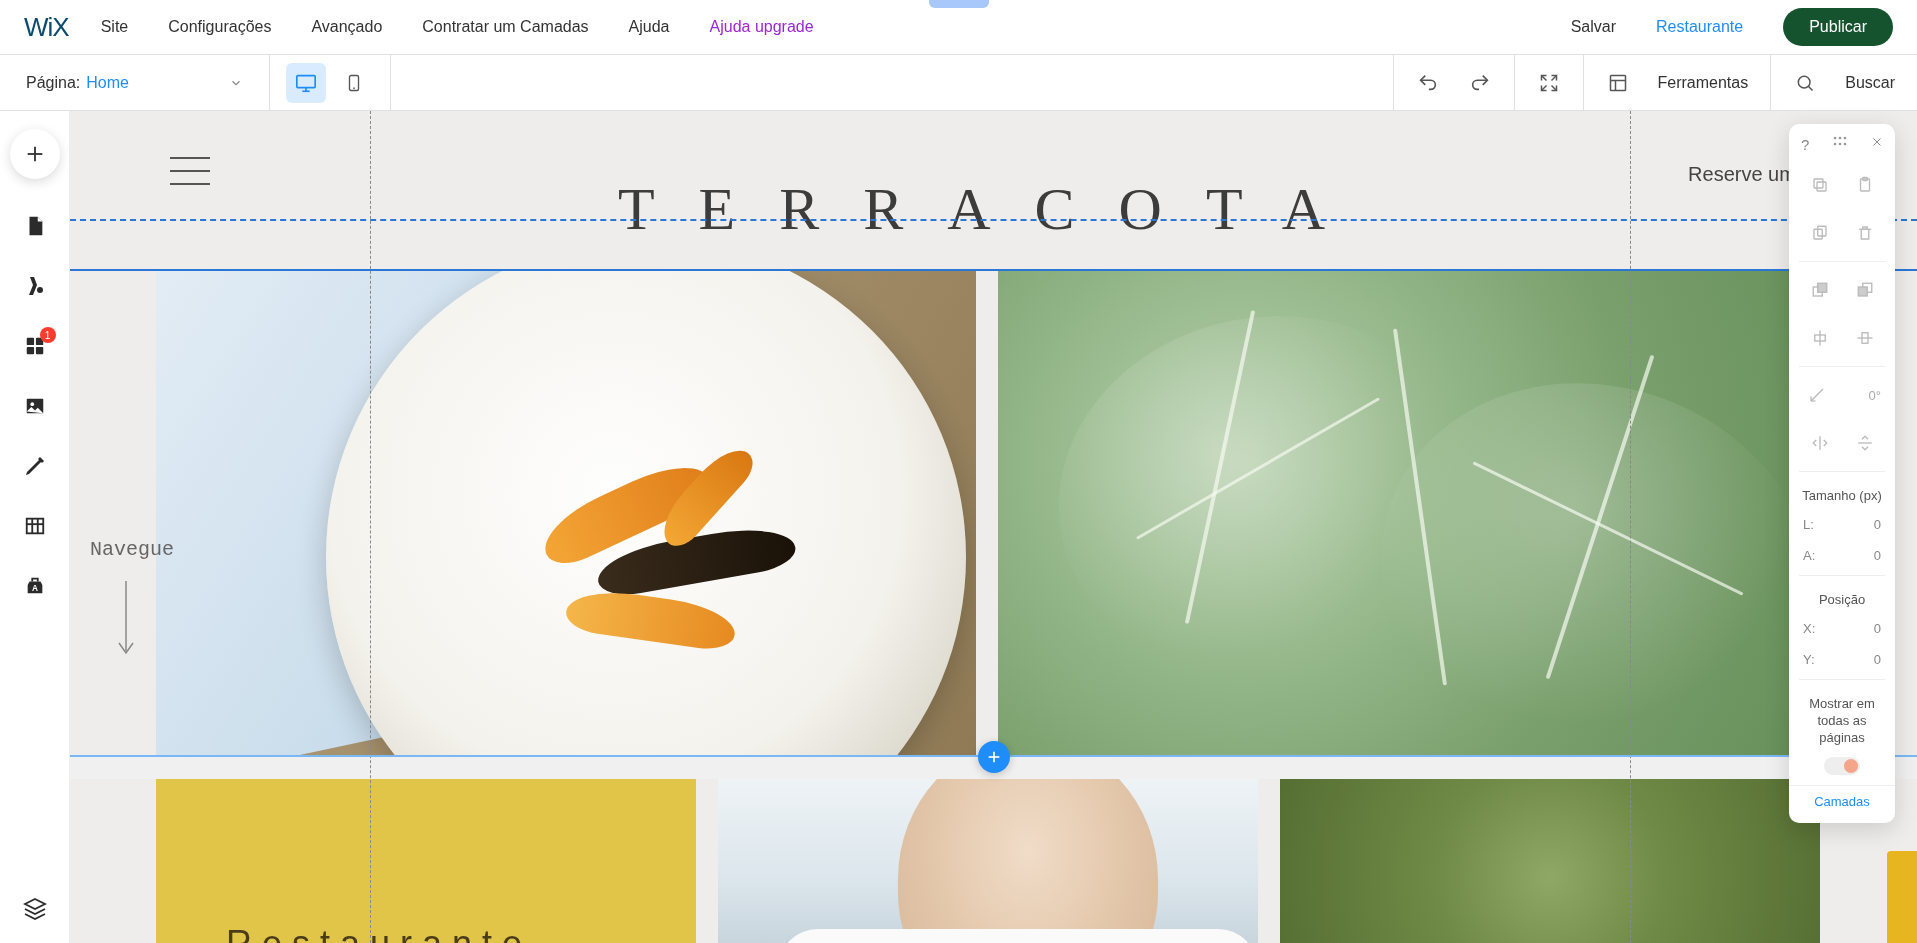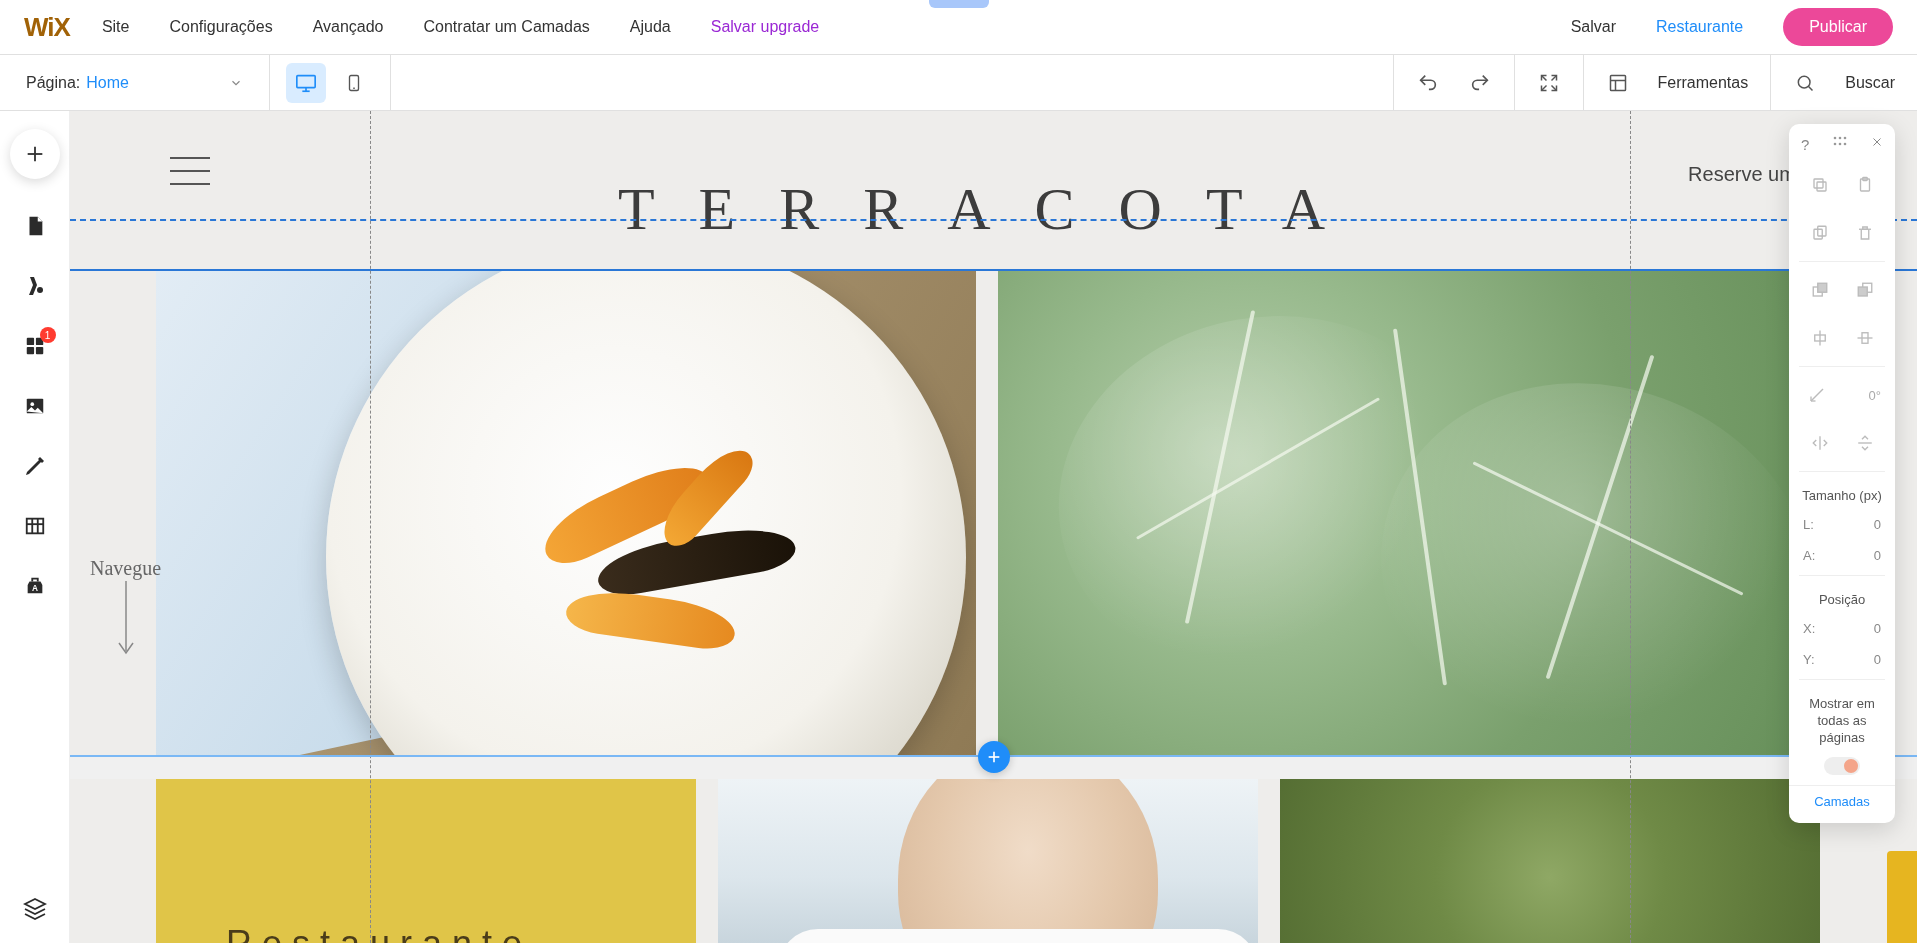--- a/index.html
+++ b/index.html
@@ -1,27 +1,27 @@
 <!DOCTYPE html>
 <html><head>
 <meta charset="utf-8">
 <style>
 *{margin:0;padding:0;box-sizing:border-box;font-family:"Helvetica Neue",Arial,sans-serif}
 body{background:#fff;color:#333;overflow:hidden;width:1917px;height:943px;position:relative}
 
 .top-notch{position:absolute;top:0;left:50%;transform:translateX(-50%);width:60px;height:8px;background:#a8c7fa;border-radius:0 0 6px 6px;z-index:50}
 
 .topbar{height:55px;border-bottom:1px solid #e0e0e0;display:flex;align-items:center;padding:0 24px;gap:32px}
-.wix-logo{font-weight:700;font-size:26px;letter-spacing:-1px;color:#a16207}
+.wix-logo{font-weight:400;font-size:26px;letter-spacing:-1px;color:#0c4a6e}
 .menu-items{display:flex;gap:40px;font-size:16px;color:#333}
 .menu-items span{cursor:pointer}
 .upgrade{color:#9a27d4}
 .topbar-right{margin-left:auto;display:flex;align-items:center;gap:40px;font-size:16px}
 .visualize{color:#1f8df9}
-.publish-btn{background:#ec4899;color:#fff;padding:10px 26px;border-radius:22px;font-size:16px;border:none;cursor:pointer}
+.publish-btn{background:#14532d;color:#fff;padding:10px 26px;border-radius:22px;font-size:16px;border:none;cursor:pointer}
 
 .secondbar{height:56px;border-bottom:1px solid #e0e0e0;display:flex;align-items:center}
 .page-selector{display:flex;align-items:center;gap:6px;padding:0 26px;font-size:16px;height:100%;min-width:270px;border-right:1px solid #e0e0e0}
 .page-selector .pname{color:#1f8df9}
 .page-selector .chev{margin-left:auto;color:#888}
 .device-toggle{display:flex;align-items:center;gap:8px;padding:0 16px;height:100%;border-right:1px solid #e0e0e0}
 .device-btn{width:40px;height:40px;border-radius:6px;display:flex;align-items:center;justify-content:center;cursor:pointer}
 .device-btn.active{background:#d9ecff;color:#1f8df9}
 .secondbar-right{margin-left:auto;display:flex;align-items:center;height:100%}
 .sb-group{display:flex;align-items:center;gap:28px;padding:0 22px;height:100%;border-left:1px solid #e0e0e0;font-size:16px}
@@ -63,21 +63,21 @@
 .greens::before{left:60px;top:50px;width:420px;height:360px;transform:rotate(-10deg)}
 .greens::after{left:380px;top:120px;width:440px;height:380px;transform:rotate(20deg)}
 .veins{position:absolute;inset:0}
 .veins span{position:absolute;background:rgba(245,250,240,.7);border-radius:2px}
 .veins span:nth-child(1){left:220px;top:40px;width:4px;height:320px;transform:rotate(12deg)}
 .veins span:nth-child(2){left:420px;top:60px;width:4px;height:360px;transform:rotate(-8deg)}
 .veins span:nth-child(3){left:600px;top:80px;width:4px;height:340px;transform:rotate(18deg)}
 .veins span:nth-child(4){left:120px;top:200px;width:280px;height:3px;transform:rotate(-30deg)}
 .veins span:nth-child(5){left:460px;top:260px;width:300px;height:3px;transform:rotate(26deg)}
 
-.navigate{position:absolute;left:20px;top:446px;font-size:20px;color:#666;font-family:Liberation Serif, serif}
+.navigate{position:absolute;left:20px;top:427px;font-size:20px;color:#666;font-family:Liberation Mono, monospace}
 .nav-arrow{position:absolute;left:45px;top:470px;font-size:40px;color:#888}
 
 .add-section-btn{position:absolute;left:50%;top:646px;transform:translate(-50%,-50%);width:32px;height:32px;border-radius:50%;background:#1f8df9;color:#fff;display:flex;align-items:center;justify-content:center;font-size:20px;z-index:10;box-shadow:0 2px 8px rgba(0,0,0,.2);cursor:pointer}
 .section-outline{position:absolute;left:0;right:0;top:644px;height:2px;background:#7ab8f5;z-index:8}
 
 .lower-band{position:absolute;left:0;right:0;top:668px;bottom:0;background:#eeedeb}
 .yellow-card{position:absolute;left:86px;top:668px;width:540px;bottom:0;background:#e0c548;padding:140px 60px 0 70px}
 .yellow-card h2{font-family:"Times New Roman",serif;font-size:36px;letter-spacing:10px;color:#4a3c1a;font-weight:400;line-height:1.4}
 .chef-img{position:absolute;left:648px;top:668px;width:540px;bottom:0;background:linear-gradient(180deg,#eef3f6 0%,#dce6ec 60%,#c8d5dd 100%);overflow:hidden}
 .chef-img::before{content:"";position:absolute;left:180px;top:-40px;width:260px;height:280px;background:radial-gradient(ellipse at 50% 40%,#f0dcc8 0%,#e4c8ac 50%,#d4b394 100%);border-radius:50% 50% 45% 45%}
@@ -107,21 +107,21 @@
 <div class="top-notch"></div>
 
 <div class="topbar">
   <div class="wix-logo">WiX</div>
   <div class="menu-items">
     <span>Site</span>
     <span>Configurações</span>
     <span>Avançado</span>
     <span>Contratar um Camadas</span>
     <span>Ajuda</span>
-    <span class="upgrade">Salvar upgrade</span>
+    <span class="upgrade">Ajuda upgrade</span>
   </div>
   <div class="topbar-right">
     <span>Salvar</span>
     <span class="visualize">Restaurante</span>
     <button class="publish-btn">Publicar</button>
   </div>
 </div>
 
 <div class="secondbar">
   <div class="page-selector">

